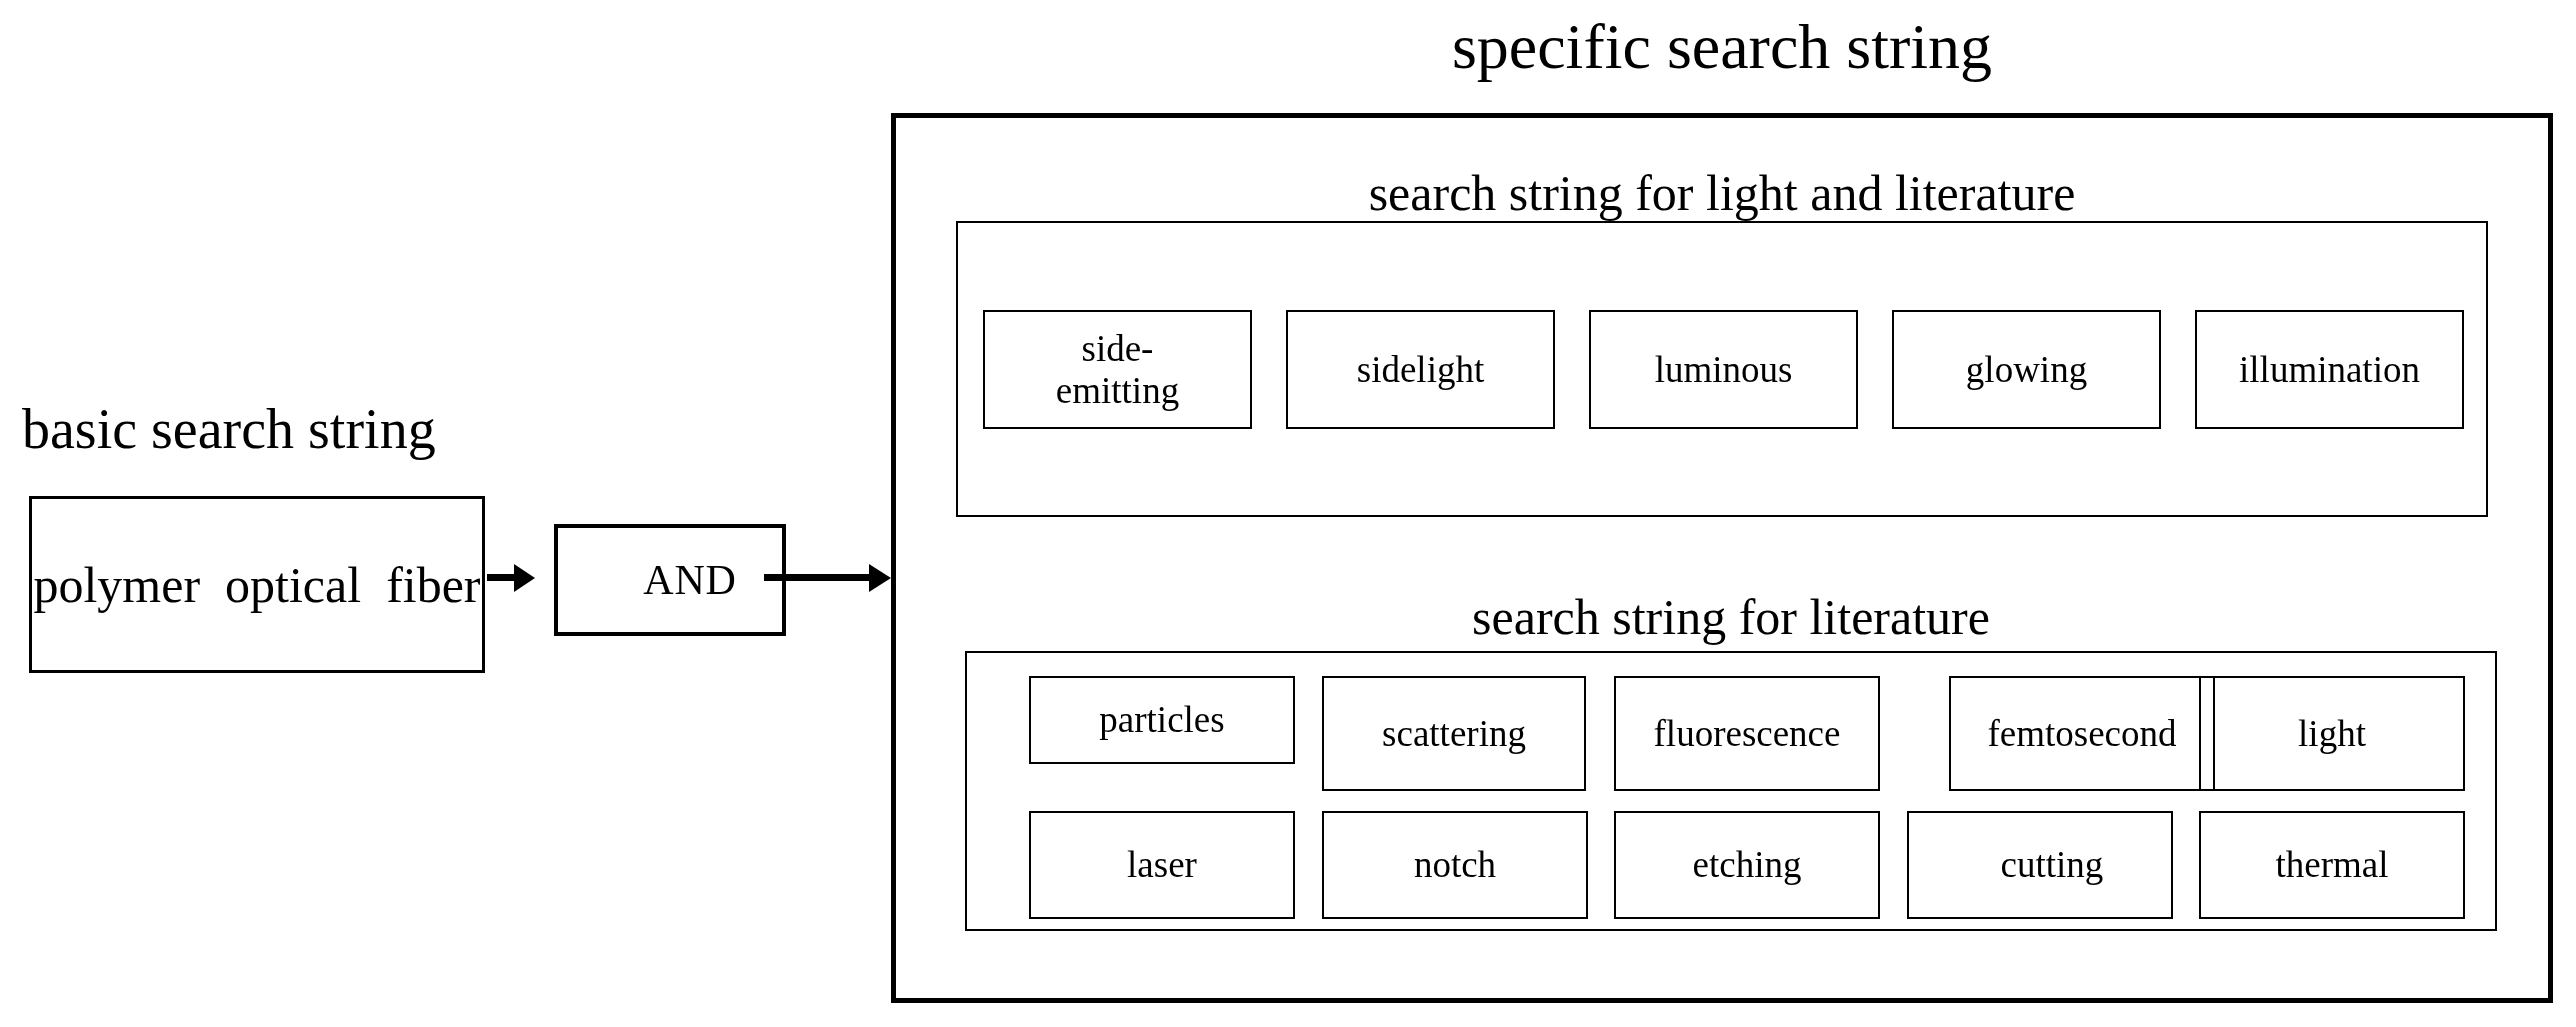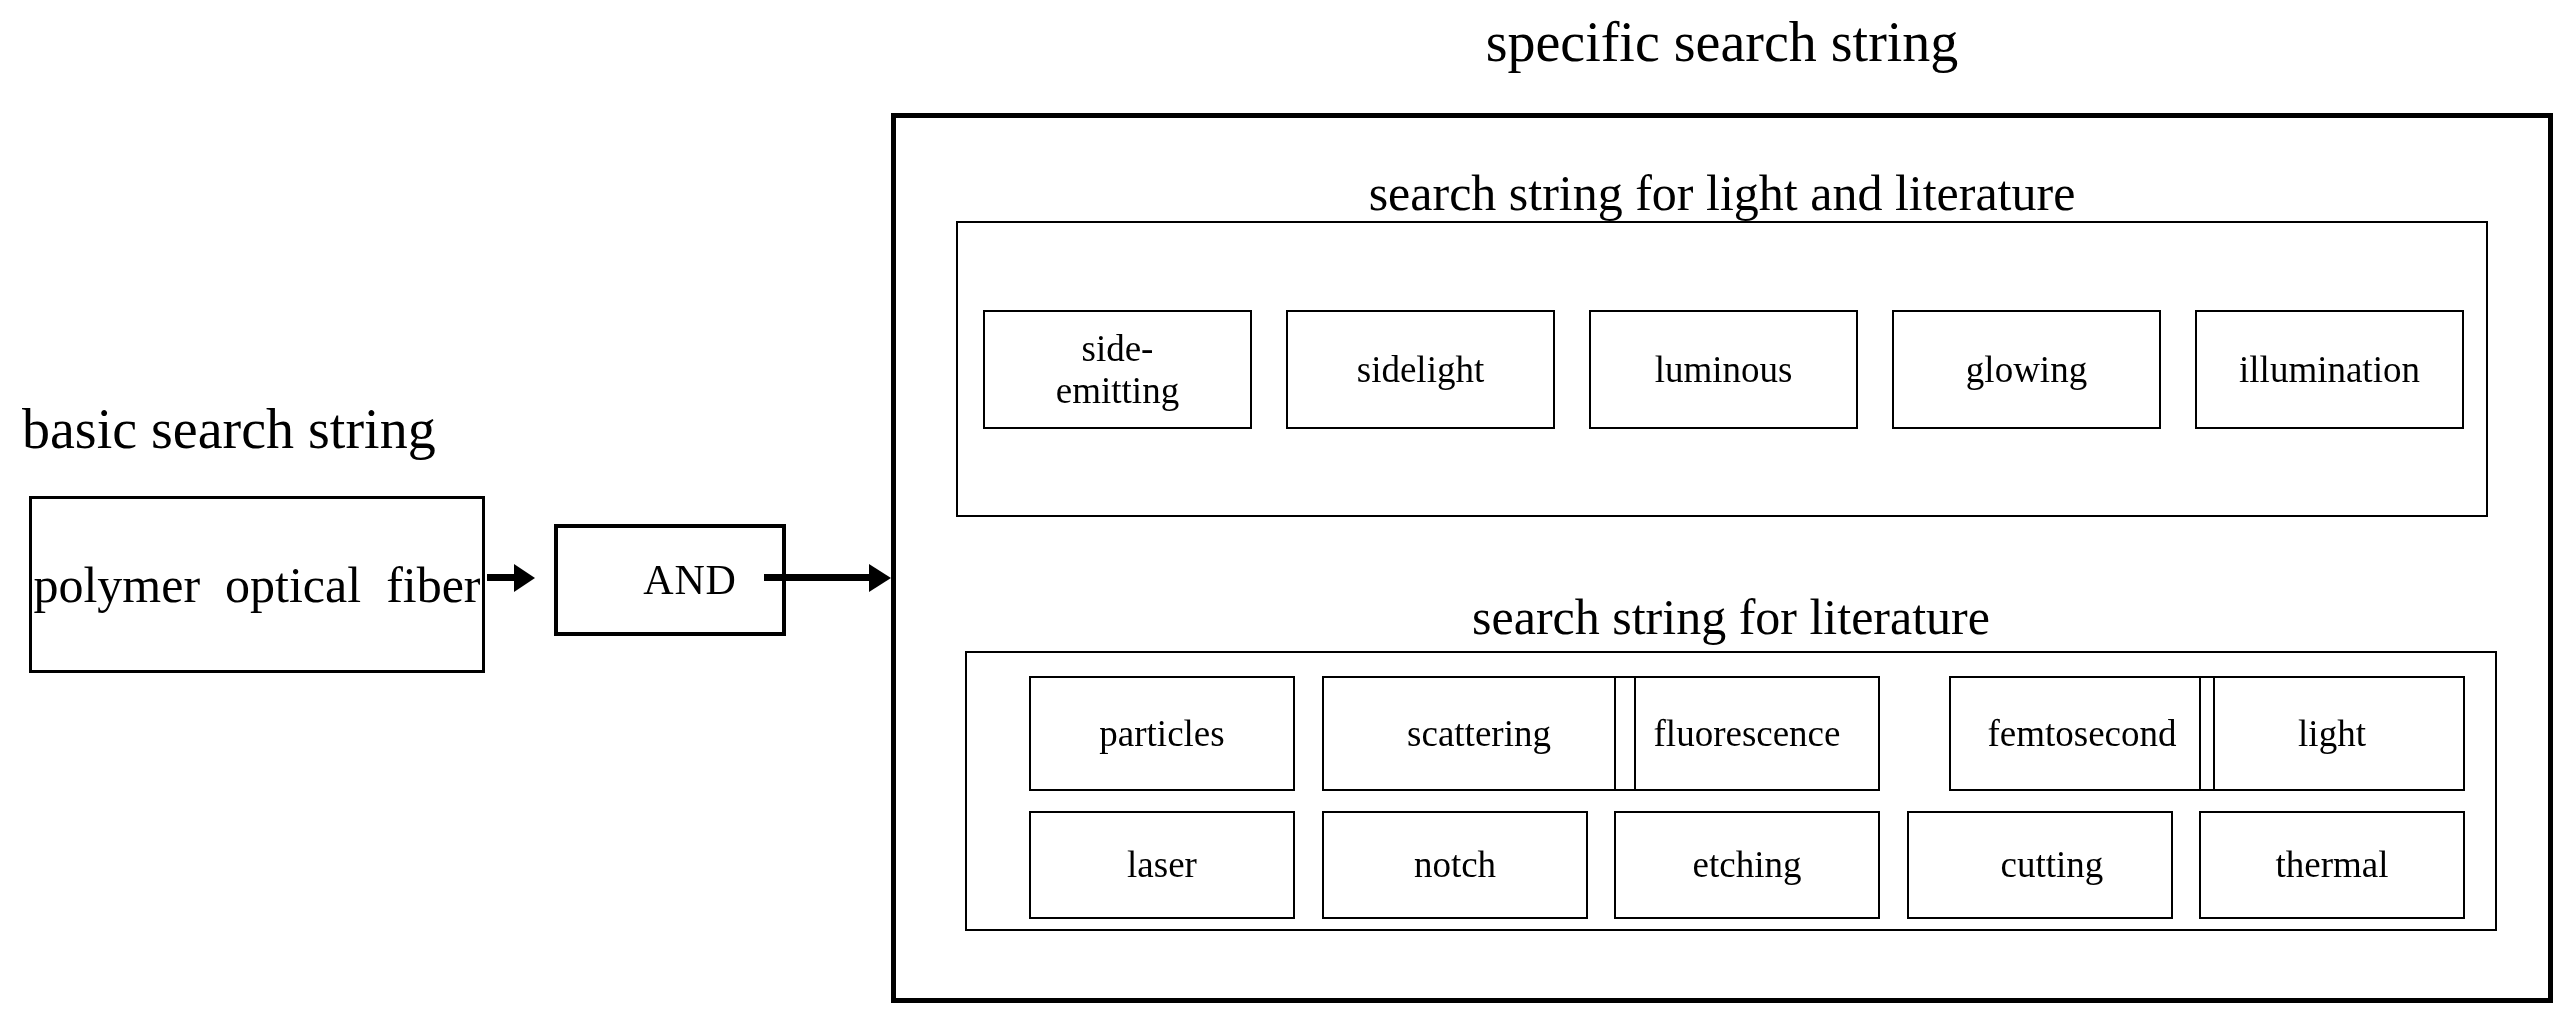--- a/index.html
+++ b/index.html
@@ -13,21 +13,21 @@
     height: 1027px;
     background: #ffffff;
     color: #000000;
     font-family: "Liberation Serif", "DejaVu Serif", serif;
     overflow: hidden;
   }
   .abs { position: absolute; }
 
   
   .main-title {
-    font-size: 56px;
+    font-size: 64px;
     line-height: 1.1;
     text-align: center;
     white-space: nowrap;
   }
   .basic-label {
     font-size: 56px;
     line-height: 1.1;
     white-space: nowrap;
   }
 
@@ -121,24 +121,24 @@
     <span class="term-label">glowing</span>
   </div>
   <div class="abs term-box" style="left:2195px; top:310px; width:269px; height:119px;">
     <span class="term-label">illumination</span>
   </div>
 
   <div class="abs section-title" style="left:965px; top:590px; width:1532px;">search string for literature</div>
 
   <div class="abs inner-box" style="left:965px; top:651px; width:1532px; height:280px;"></div>
 
-  <div class="abs term-box" style="left:1029px; top:676px; width:266px; height:115px;">
+  <div class="abs term-box" style="left:1029px; top:676px; width:266px; height:88px;">
     <span class="term-label">particles</span>
   </div>
-  <div class="abs term-box" style="left:1322px; top:676px; width:314px; height:115px;">
+  <div class="abs term-box" style="left:1322px; top:676px; width:264px; height:115px;">
     <span class="term-label">scattering</span>
   </div>
   <div class="abs term-box" style="left:1614px; top:676px; width:266px; height:115px;">
     <span class="term-label">fluorescence</span>
   </div>
   <div class="abs term-box" style="left:1907px; top:676px; width:266px; height:115px;margin-left:42px;">
     <span class="term-label">femtosecond</span>
   </div>
   <div class="abs term-box" style="left:2199px; top:676px; width:266px; height:115px;">
     <span class="term-label">light</span>

